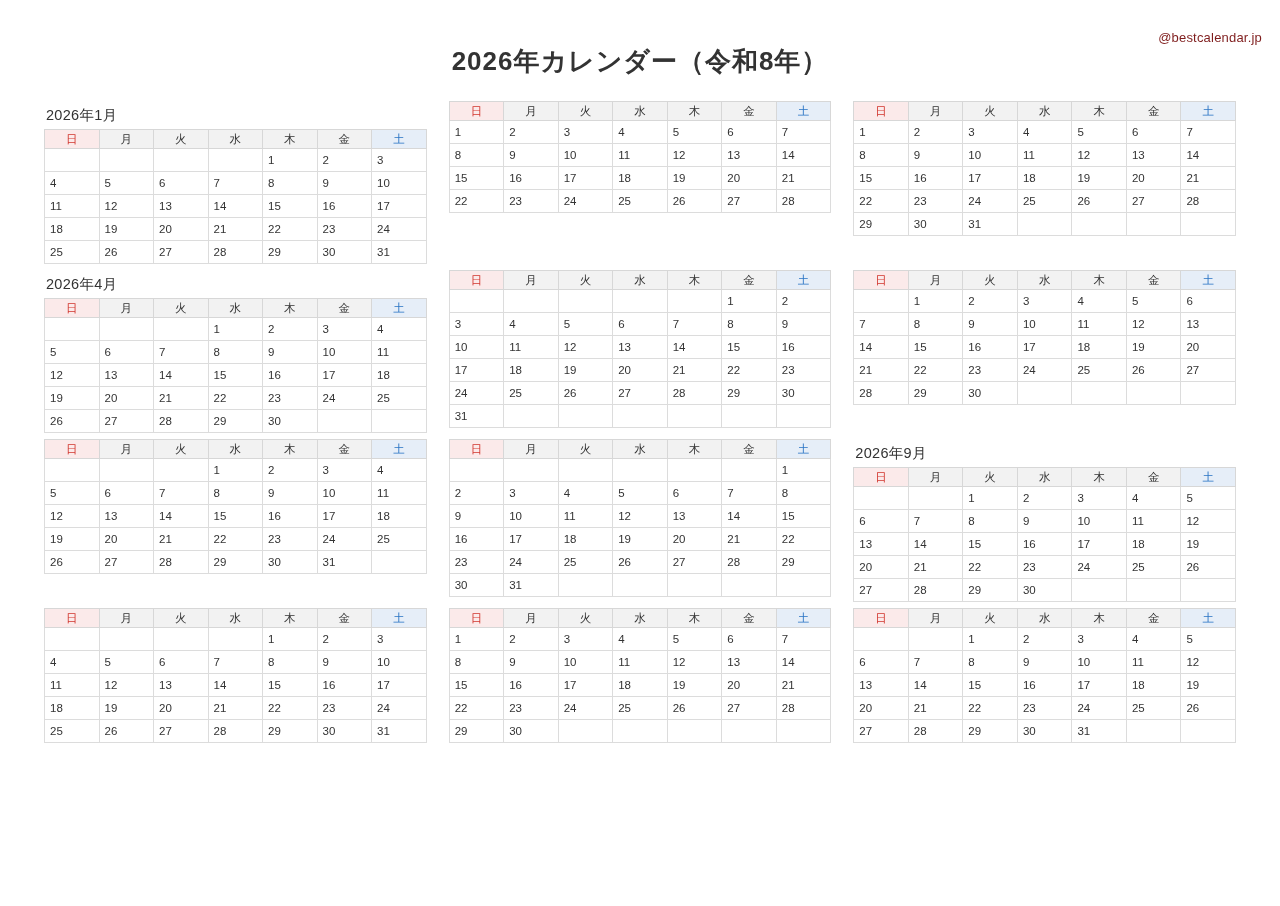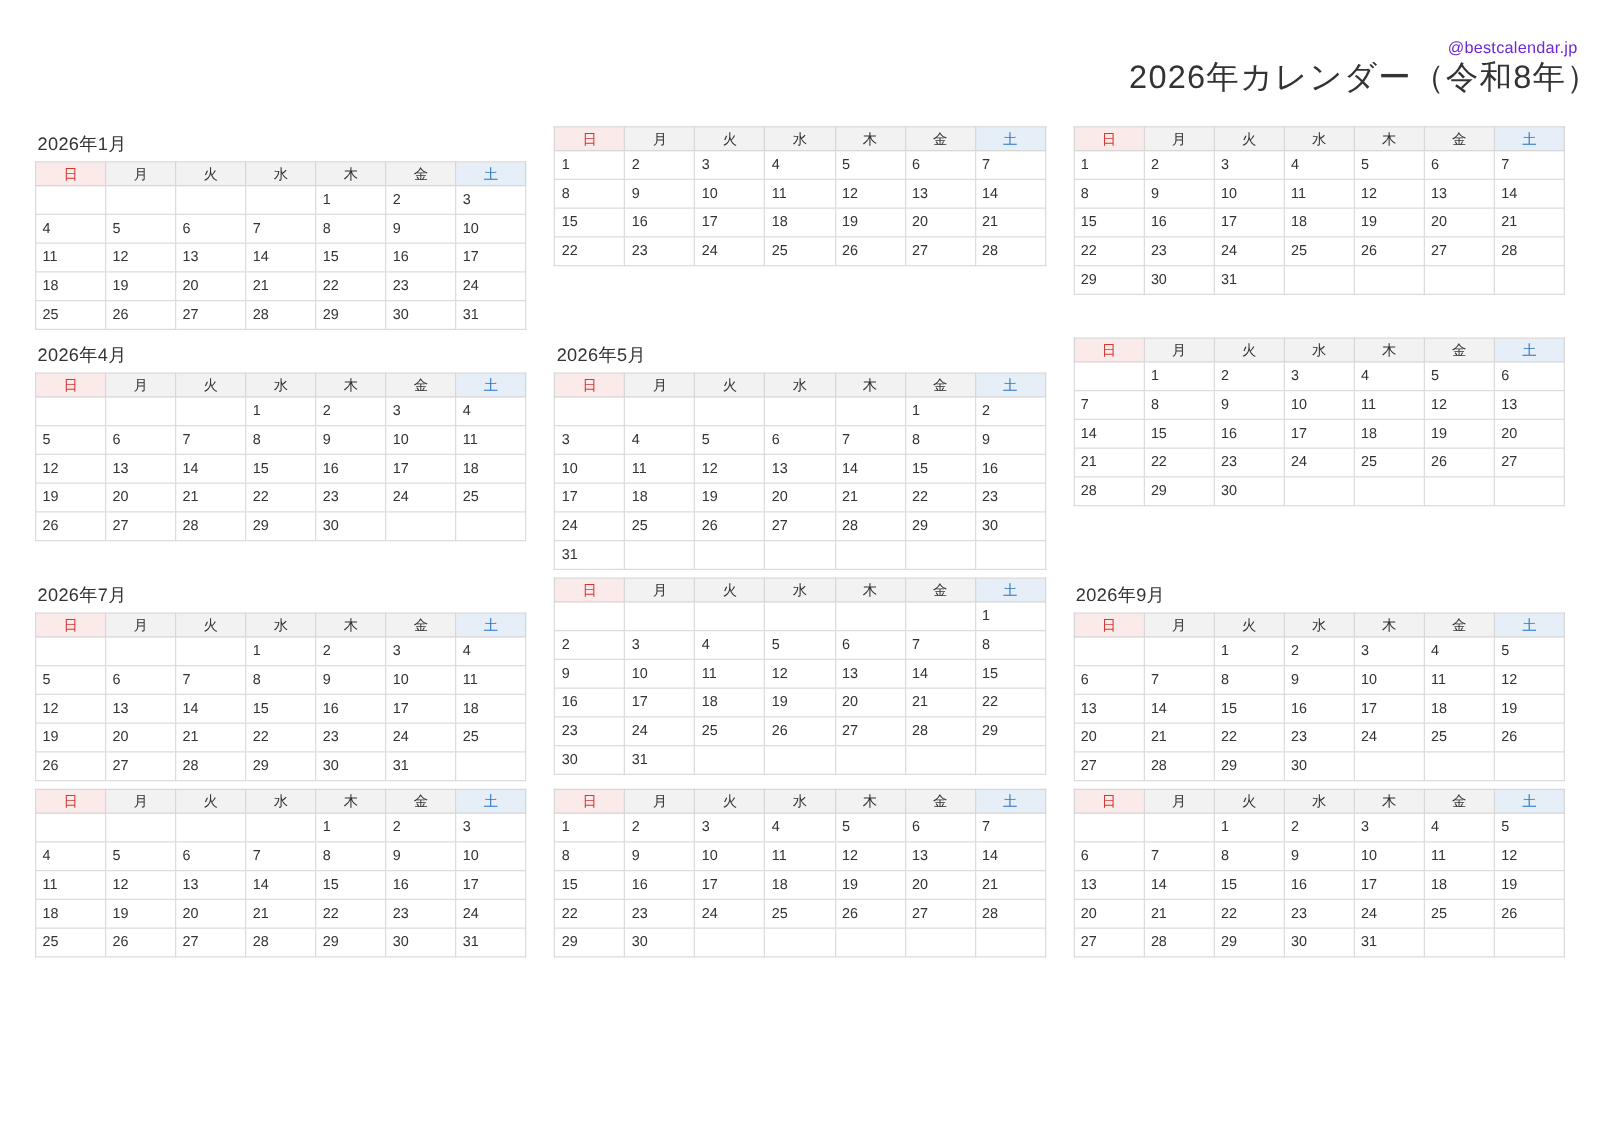--- a/index.html
+++ b/index.html
@@ -13,35 +13,35 @@
     font-family: "Liberation Sans", sans-serif;
     color: #333333;
     position: relative;
     overflow: hidden;
   }
   .watermark {
     position: absolute;
     top: 30px;
     right: 18px;
     font-size: 13px;
-    color: #6d28d9;
+    color: #7f1d1d;
     letter-spacing: 0.2px;
   }
   .page-title {
-    text-align: right;
+    text-align: center;
     font-size: 26px;
     color: #333333;
-    font-weight: normal;
+    font-weight: bold;
     margin: 0;
     padding-top: 44px;
     letter-spacing: 1px;
   }
   .grid {
     margin: 22px 0 0 0;
-    padding: 0 28px;
+    padding: 0 44px;
     display: grid;
     grid-template-columns: repeat(3, 1fr);
     column-gap: 22px;
     row-gap: 6px;
   }
   .month {
     width: 100%;
   }
   .month-label {
     font-size: 14.5px;
@@ -335,21 +335,20 @@
             <td class="">28</td>
             <td class="holiday">29</td>
             <td class="">30</td>
             <td class="empty"></td>
             <td class="empty"></td>
           </tr>
         </tbody>
       </table>
     </div>
     <div class="month">
-      <div class="month-label">2026年5月</div>
       <table class="cal">
         <thead>
           <tr>
             <th class="sun">日</th>
             <th class="">月</th>
             <th class="">火</th>
             <th class="">水</th>
             <th class="">木</th>
             <th class="">金</th>
             <th class="sat">土</th>
@@ -469,21 +468,20 @@
             <td class="">30</td>
             <td class="empty"></td>
             <td class="empty"></td>
             <td class="empty"></td>
             <td class="empty"></td>
           </tr>
         </tbody>
       </table>
     </div>
     <div class="month">
-      <div class="month-label">2026年7月</div>
       <table class="cal">
         <thead>
           <tr>
             <th class="sun">日</th>
             <th class="">月</th>
             <th class="">火</th>
             <th class="">水</th>
             <th class="">木</th>
             <th class="">金</th>
             <th class="sat">土</th>

